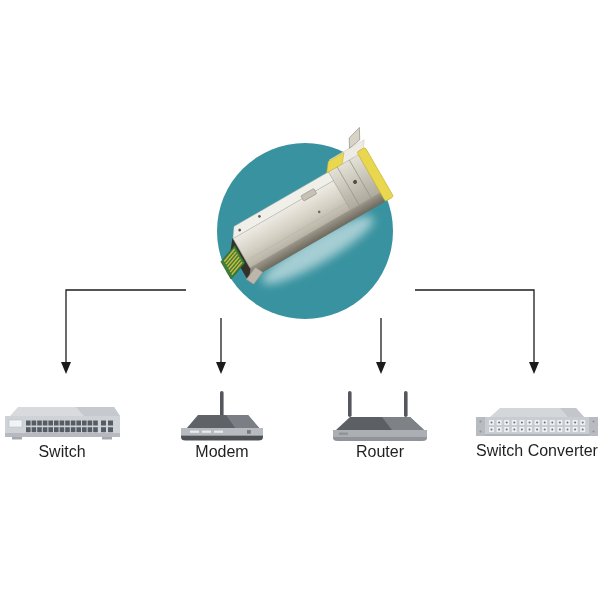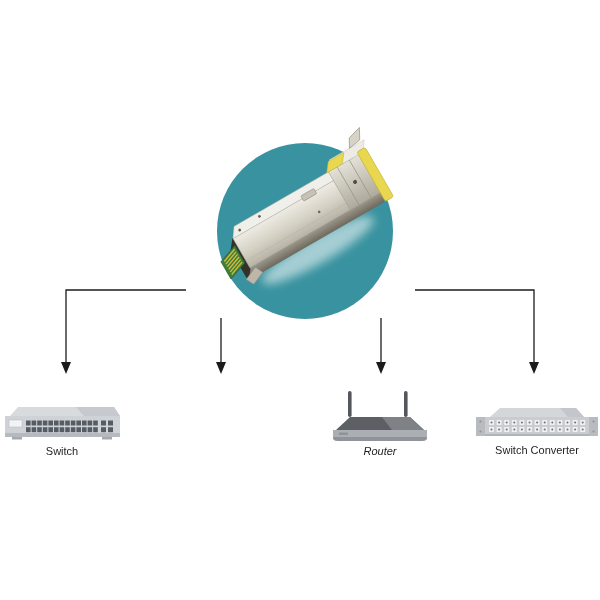--- a/index.html
+++ b/index.html
@@ -1,25 +1,25 @@
 <!DOCTYPE html>
 <html><head>
 <meta charset="utf-8">
 <style>
   html,body{margin:0;padding:0;background:#ffffff;}
   body{width:600px;height:600px;position:relative;overflow:hidden;
        font-family:"Liberation Sans","DejaVu Sans",sans-serif;}
   .canvas{position:absolute;left:0;top:0;width:600px;height:600px;background:#ffffff;}
   .scene{position:absolute;left:0;top:0;width:600px;height:600px;}
   .device{position:absolute;display:flex;flex-direction:column;align-items:center;}
-  .device-label{margin-top:3px;font-size:11px;line-height:13px;color:#1f1f21;
+  .device-label{margin-top:3px;font-size:16px;line-height:13px;color:#1f1f21;
                 text-align:center;white-space:nowrap;}
   .dev-switch{left:2px;top:402px;width:120px;}
   .dev-modem{left:170px;top:390px;width:104px;}
-  .dev-router{left:326px;top:390px;width:108px;font-style:italic;}
+  .dev-router{left:326px;top:390px;width:108px;}
   .dev-media{left:474px;top:405px;width:126px;}
   svg{display:block;}
 </style>
 </head>
 <body>
 
 <div class="canvas">
 
   <svg class="scene" width="600" height="600" viewBox="0 0 600 600">
     <defs>
@@ -142,20 +142,36 @@
         <rect x="99" y="25.2" width="5" height="5"></rect>
           <rect x="106" y="25.2" width="5" height="5"></rect>
       </g>
       <rect x="3" y="31" width="115" height="4" fill="#b6bac0"></rect>
       <rect x="10" y="35" width="10" height="2.5" fill="#a5a9af"></rect>
       <rect x="100" y="35" width="10" height="2.5" fill="#a5a9af"></rect>
     </svg>
     <div class="device-label">Switch</div>
   </div>
 
+  <div class="device dev-modem">
+    <svg width="104" height="52" viewBox="0 0 104 52">
+      <rect x="50" y="1" width="3.6" height="25" rx="1.8" fill="#54585d"></rect>
+      <polygon points="16,39 28,25 78,25 90,39" fill="#5f6368"></polygon>
+      <polygon points="56,25 78,25 90,39 66,39" fill="#7b7f85"></polygon>
+      <rect x="11" y="38" width="82" height="7.5" fill="#b7bbc0"></rect>
+      <g fill="#e9ebed">
+        <rect x="20" y="40.6" width="9" height="2.2"></rect>
+        <rect x="32" y="40.6" width="9" height="2.2"></rect>
+        <rect x="44" y="40.6" width="9" height="2.2"></rect>
+      </g>
+      <rect x="77" y="40" width="3.8" height="3.8" fill="#787c82"></rect>
+      <path d="M11,45.5 h82 v1.5 q0,3.5 -4.5,3.5 H15.5 q-4.5,0 -4.5,-3.5 z" fill="#4e5257"></path>
+    </svg>
+    <div class="device-label">Modem</div>
+  </div>
 
   <div class="device dev-router">
     <svg width="108" height="52" viewBox="0 0 108 52">
       <rect x="22" y="1" width="3.6" height="26" rx="1.8" fill="#54585d"></rect>
       <rect x="78" y="1" width="3.6" height="26" rx="1.8" fill="#54585d"></rect>
       <polygon points="10,40 24,27 84,27 98,40" fill="#5c6065"></polygon>
       <polygon points="56,27 84,27 98,40 66,40" fill="#7e8287"></polygon>
       <rect x="7" y="40" width="94" height="7" fill="#abafb4"></rect>
       <rect x="13" y="42.5" width="9" height="2.4" fill="#8f9398"></rect>
       <path d="M7,47 h94 v1 q0,3 -4.5,3 H11.5 q-4.5,0 -4.5,-3 z" fill="#90949a"></path>

